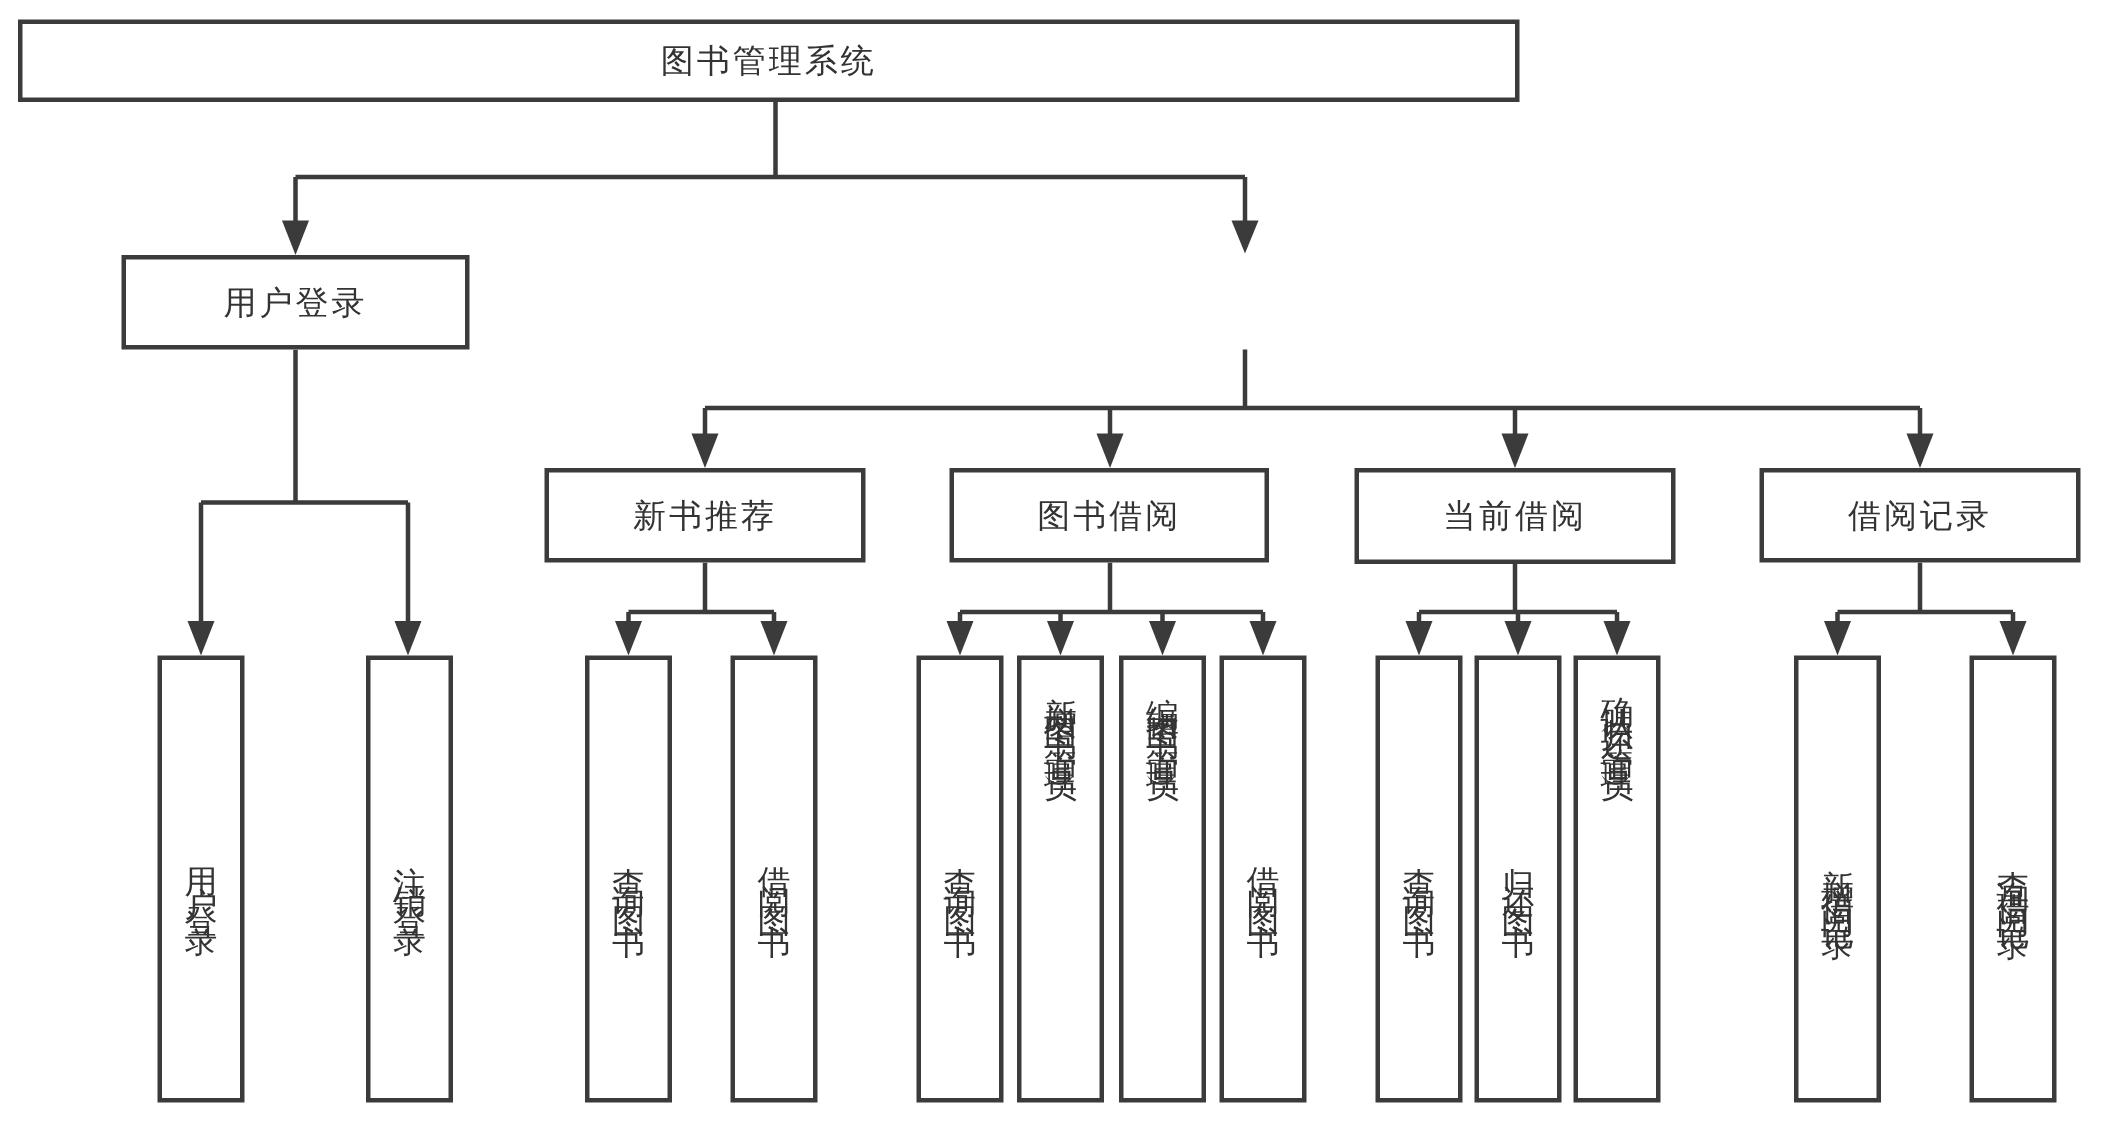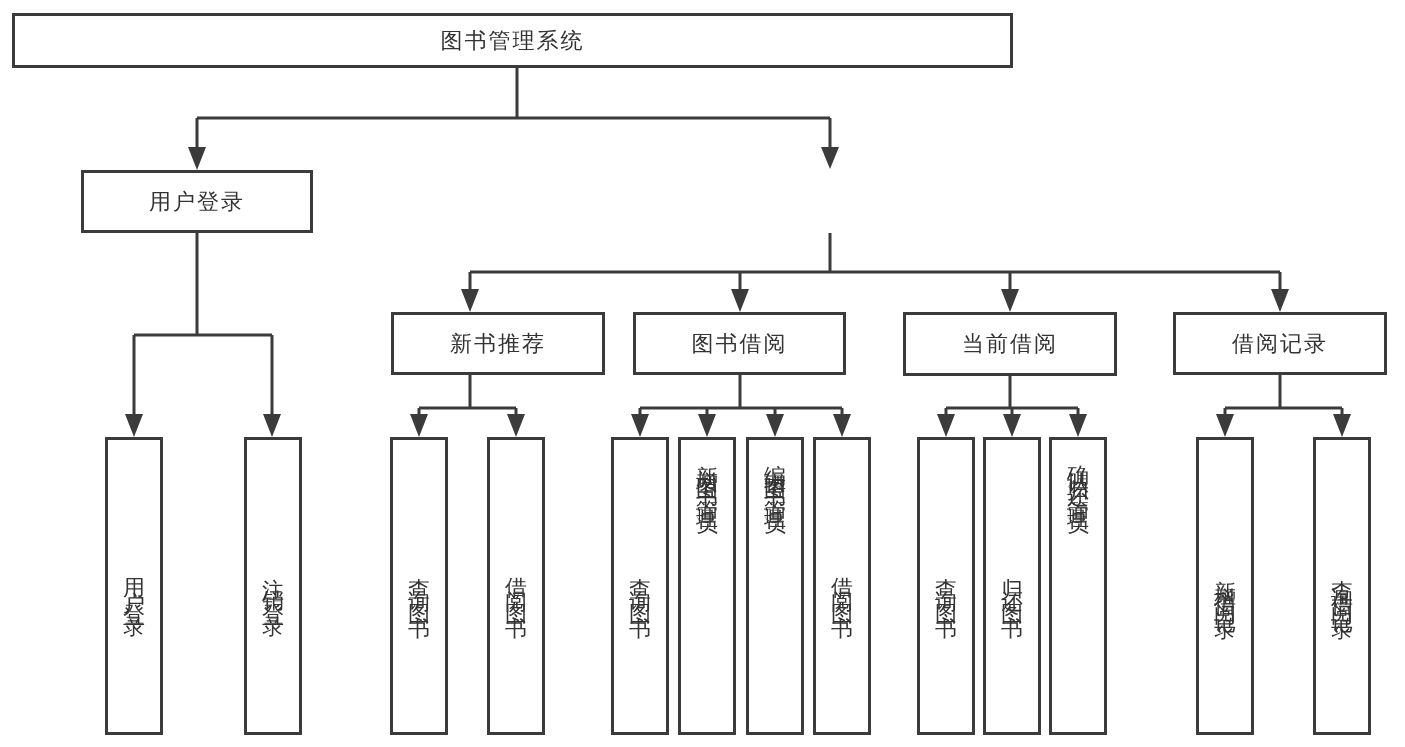--- a/index.html
+++ b/index.html
@@ -124,21 +124,21 @@
 
   <div class="node" style="left:12px; top:13px; width:1001px; height:55px;">
     <span>图书管理系统</span>
   </div>
 
   <div class="node" style="left:81px; top:170px; width:232px; height:63px;">
     <span>用户登录</span>
   </div>
 
 
-  <div class="node" style="left:363px; top:312px; width:214px; height:63px;margin-left:28px;">
+  <div class="node" style="left:363px; top:312px; width:214px; height:63px;">
     <span>新书推荐</span>
   </div>
 
   <div class="node" style="left:633px; top:312px; width:213px; height:63px;text-align:right;">
     <span>图书借阅</span>
   </div>
 
   <div class="node" style="left:903px; top:312px; width:214px; height:64px;">
     <span>当前借阅</span>
   </div>

